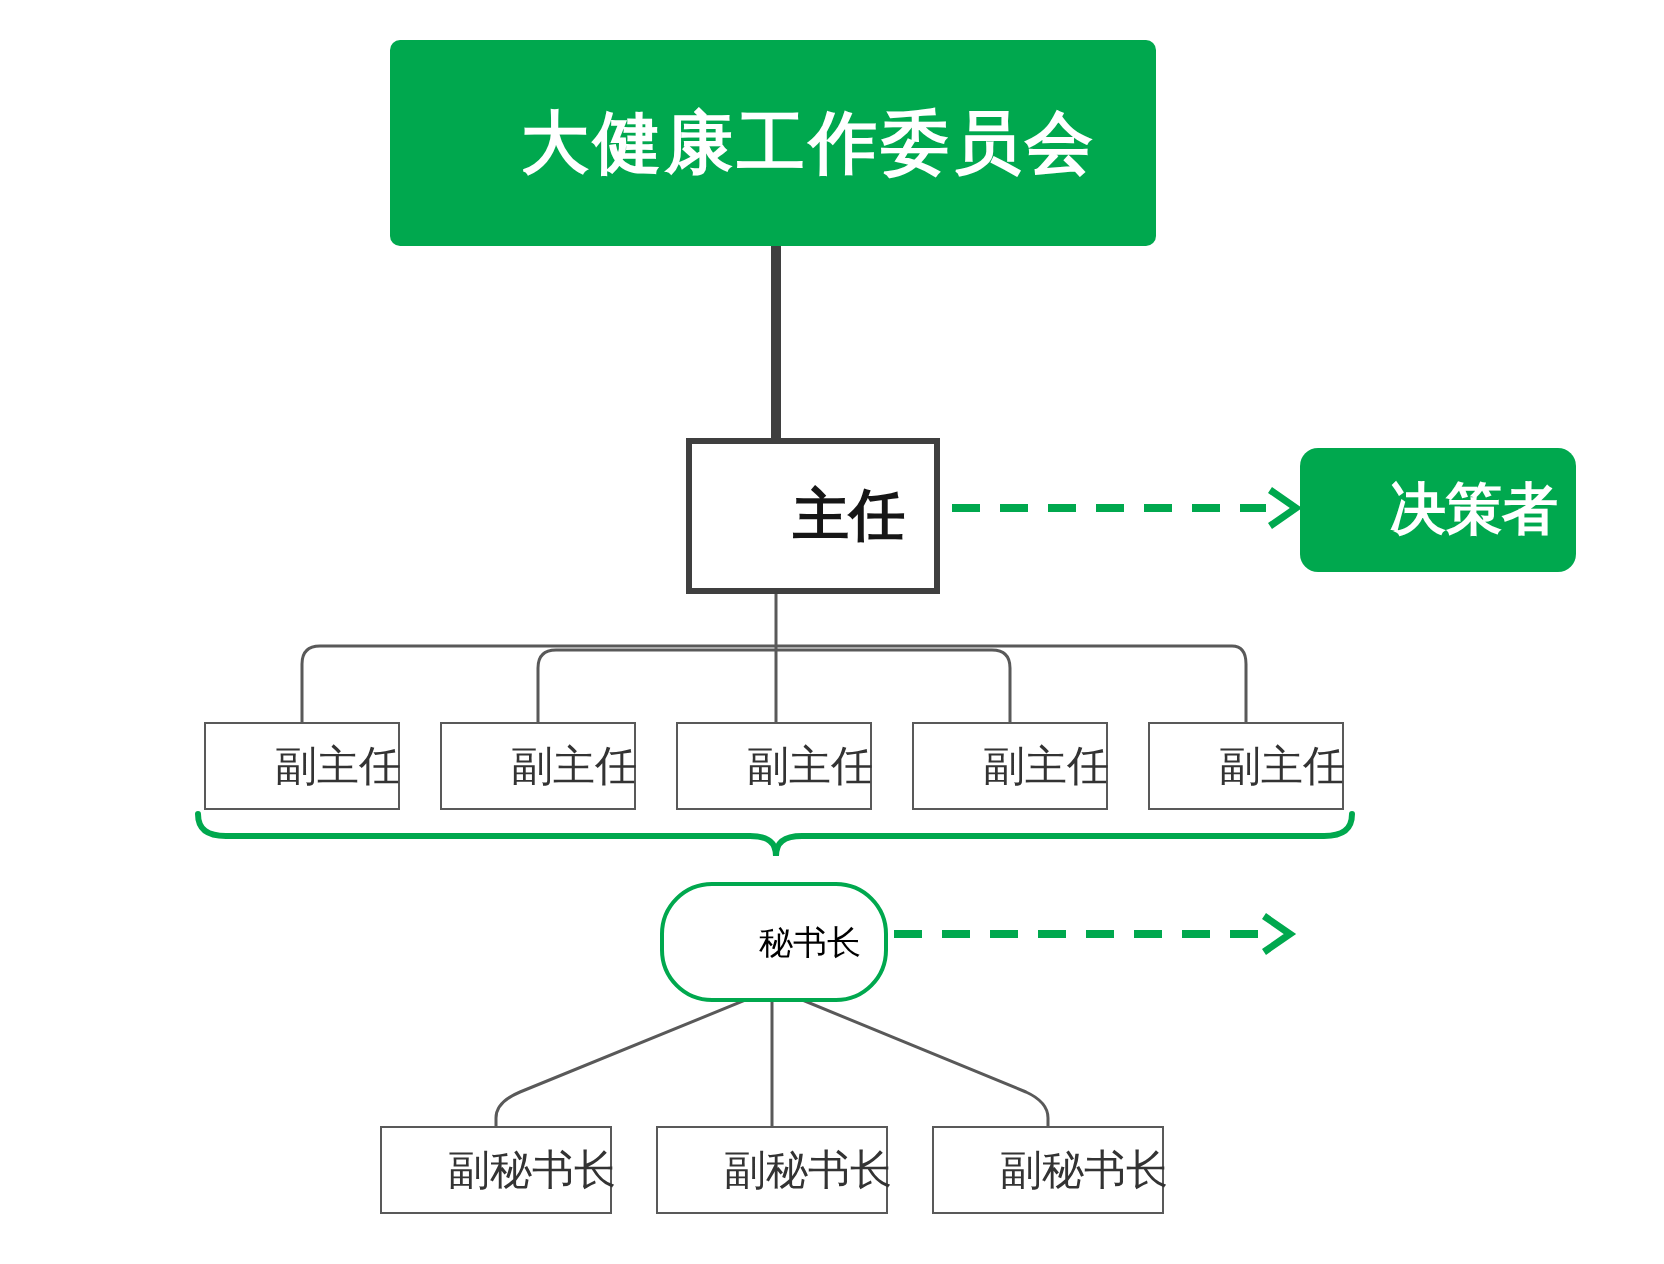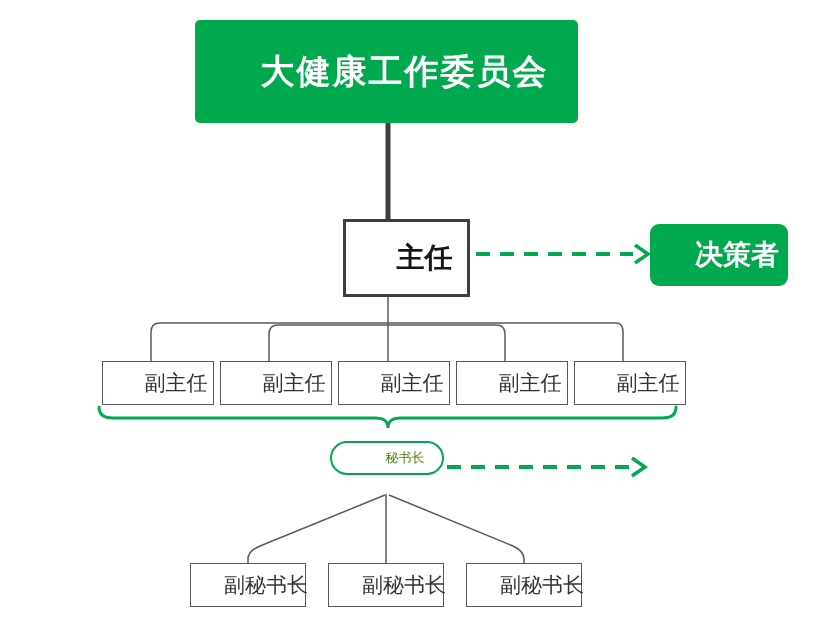--- a/index.html
+++ b/index.html
@@ -47,31 +47,31 @@
     left:323px;top:219px;width:127px;height:78px;
     border:3px solid var(--thick_line);
     font-size:28px;font-weight:700;color:#161616;margin-left:20px;
   }
   .side-label{
     width:138px;height:62px;border-radius:9px;font-size:28px;
   }
   .decision{left:650px;top:224px;}
   .executor{left:648px;top:438px;width:140px;height:64px;}
   .deputy{
-    top:361px;width:112px;height:44px;
+    top:361px;width:98px;height:44px;
     border:1.5px solid var(--line);
     font-size:21px;color:#333;
   }
   .deputy.d1{left:102px;} .deputy.d2{left:220px;} .deputy.d3{left:338px;}
   .deputy.d4{left:456px;} .deputy.d5{left:574px;}
   .secretary{
-    left:330px;top:441px;width:114px;height:34px;
+    left:330px;top:441px;width:114px;height:60px;
     border:2.5px solid var(--green);
     border-radius:26px;
-    font-size:13px;color:#4d7c0f;
+    font-size:17px;color:#000000;
   }
   .dep-sec{
     top:563px;width:116px;height:44px;
     border:1.5px solid var(--line);
     font-size:21px;color:#333;text-align:right;
   }
   .dep-sec.s1{left:190px;} .dep-sec.s2{left:328px;} .dep-sec.s3{left:466px;}
 
   
   .trunk{stroke:var(--thick_line);stroke-width:5;fill:none;}

